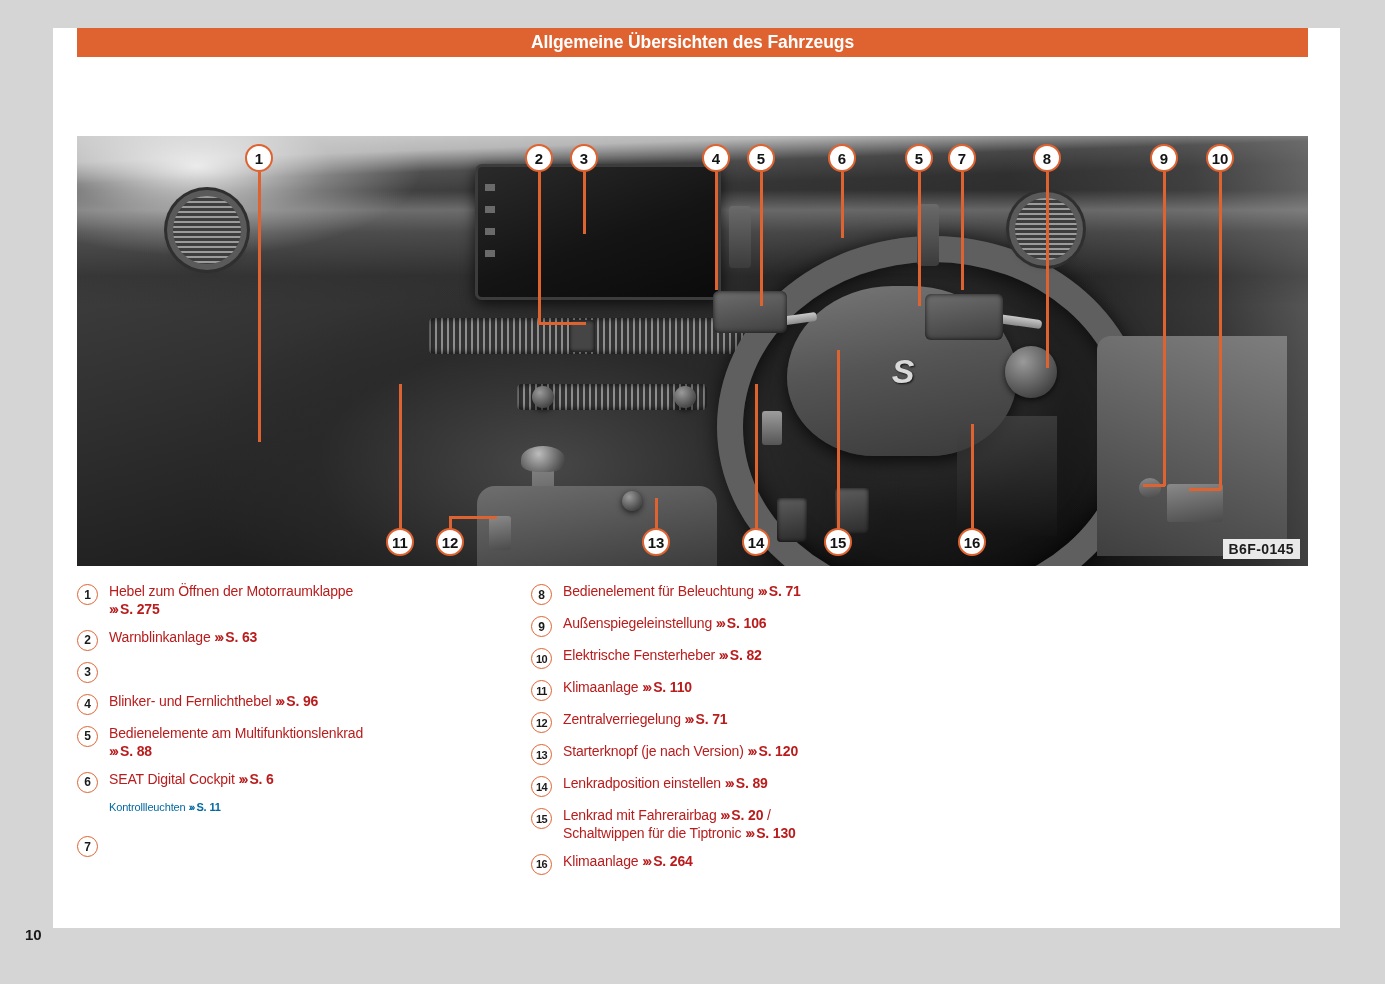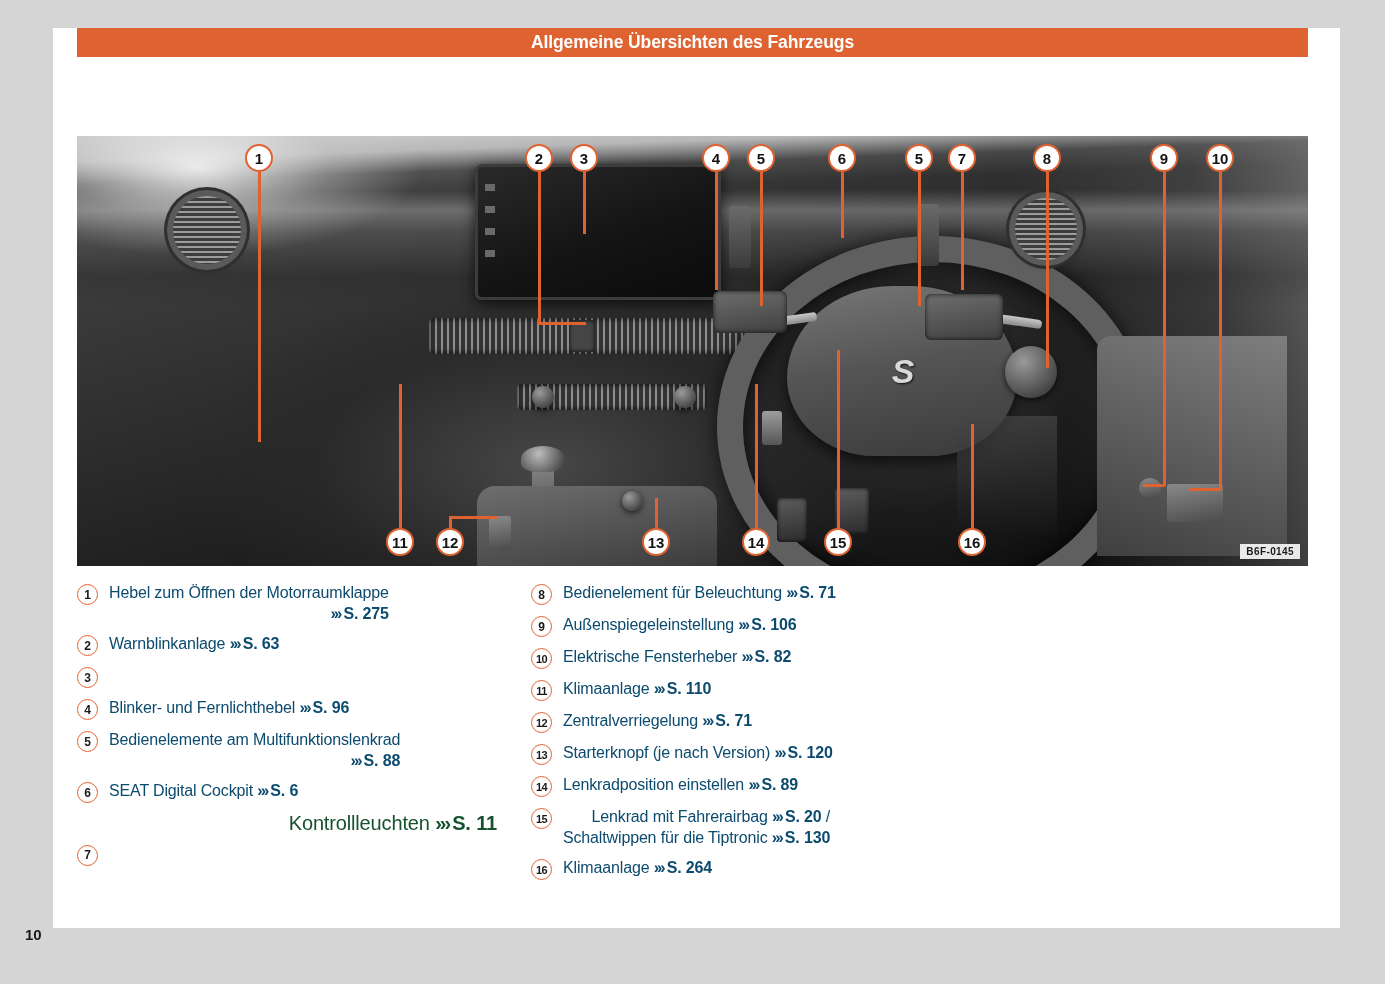--- a/index.html
+++ b/index.html
@@ -7,21 +7,20 @@
     padding: 0;
     background: #d5d5d5;
     font-family: "Liberation Sans", sans-serif;
   }
   #page-root {
     position: relative;
     width: 1385px;
     height: 984px;
     background: #d5d5d5;
     overflow: hidden;
-    text-align: right;
   }
   
   .sheet {
     position: absolute;
     left: 53px;
     top: 28px;
     width: 1287px;
     height: 900px;
     background: #ffffff;
   }
@@ -163,21 +162,21 @@
   .door-switch {
     background: linear-gradient(170deg, #8a8a8a, #4b4b4b);
     border-radius: 3px;
   }
   .photo-id {
     position: absolute;
     right: 8px;
     bottom: 7px;
     background: #e9e9e9;
     color: #1c1c1c;
-    font-size: 10px;
+    font-size: 14px;
     font-weight: bold;
     padding: 2px 6px;
     letter-spacing: .4px;
     font-family: "Liberation Sans", sans-serif;
   }
   
   .callout {
     position: absolute;
     width: 28px;
     height: 28px;
@@ -231,34 +230,34 @@
     font-weight: bold;
     display: flex;
     align-items: center;
     justify-content: center;
     box-sizing: border-box;
     margin-top: 2px;
   }
   .badge.wide { font-size: 11px; letter-spacing: -0.6px; }
   .legend-text {
     margin-left: 11px;
-    font-size: 16px;
-    color: #0c4a6e;
+    font-size: 14px;
+    color: #b91c1c;
     line-height: 1.32;
     letter-spacing: -0.15px;
   }
   .ref { font-weight: bold; white-space: nowrap; }
   .chev { font-weight: bold; letter-spacing: -2px; padding-right: 3px; }
   .legend-sub {
     margin-left: 32px;
-    font-size: 20px;
-    color: #14532d;
+    font-size: 11px;
+    color: #0369a1;
     line-height: 1.32;
     margin-top: -2px;
-    margin-bottom: 6px;
+    margin-bottom: 20px;
     letter-spacing: -0.15px;
   }
 </style>
 </head>
 <body>
 
 <div id="page-root">
 
   <div class="sheet"></div>
 

